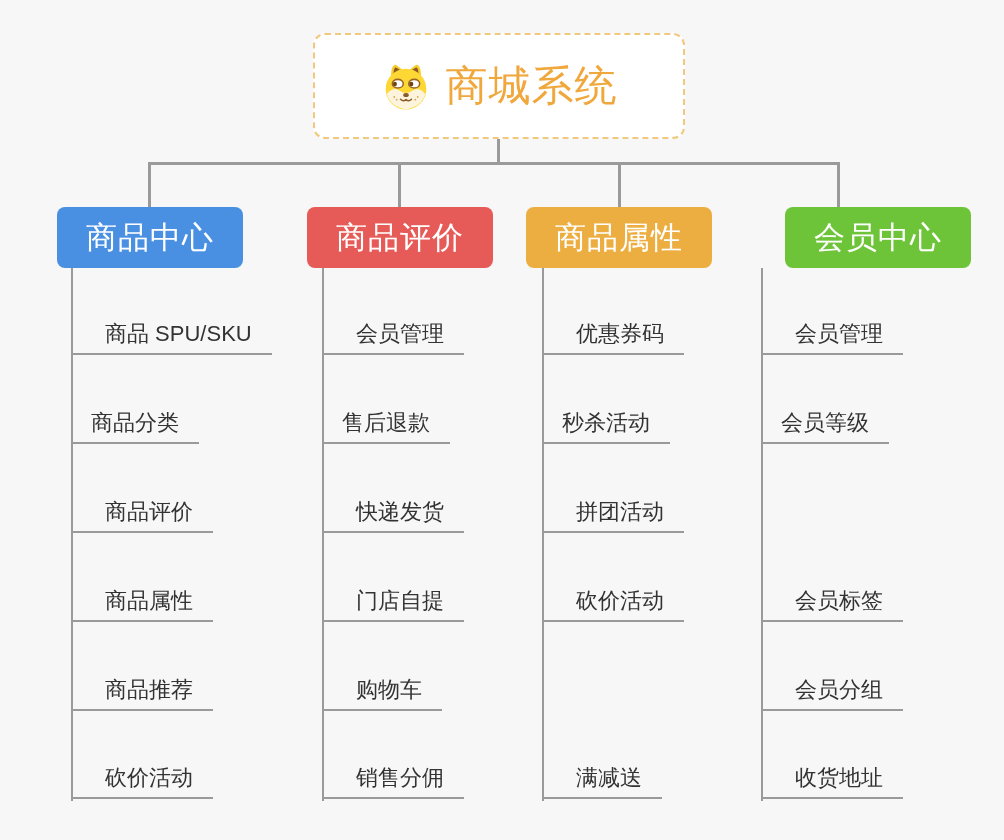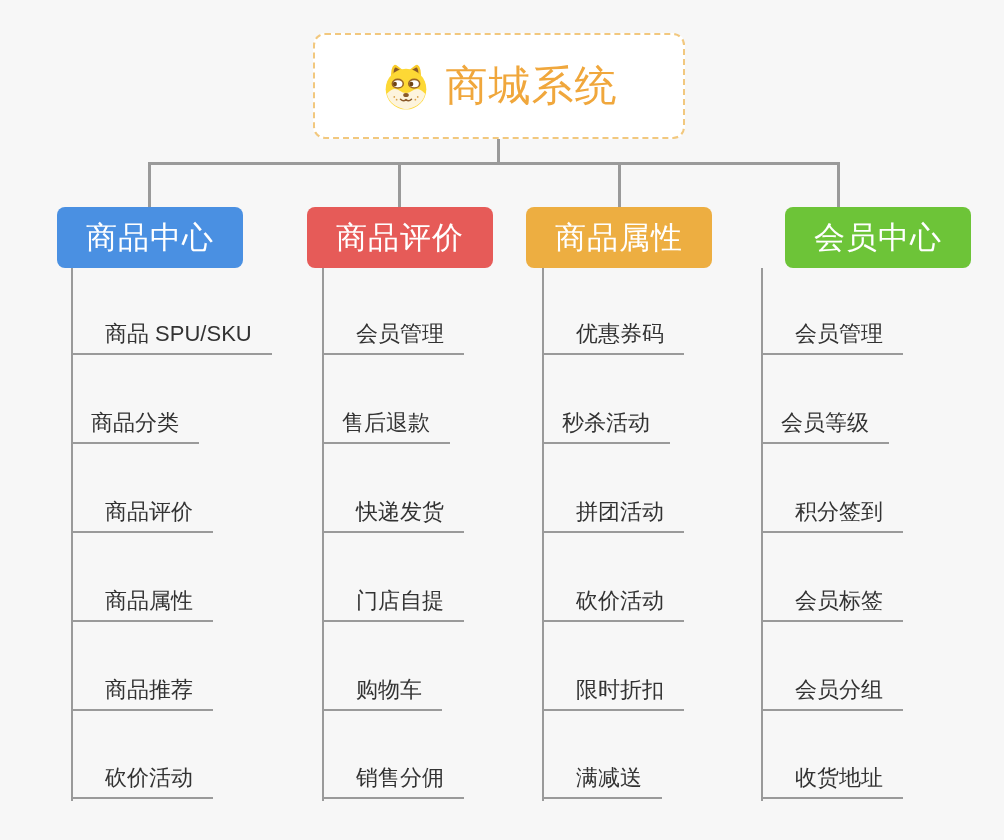--- a/index.html
+++ b/index.html
@@ -114,23 +114,21 @@
   <div class="item c1 r2">快递发货</div>
   <div class="item c1 r1">售后退款</div>
   <div class="item c1 r3">门店自提</div>
   <div class="item c1 r4">购物车</div>
   <div class="item c1 r5">销售分佣</div>
 
   <div class="item c2 r0">优惠券码</div>
   <div class="item c2 r1">秒杀活动</div>
   <div class="item c2 r2">拼团活动</div>
   <div class="item c2 r3">砍价活动</div>
-  <div class="item c2 r4">限时折扣</div>
   <div class="item c2 r5">满减送</div>
 
   <div class="item c3 r0">会员管理</div>
   <div class="item c3 r1">会员等级</div>
-  <div class="item c3 r2">积分签到</div>
   <div class="item c3 r3">会员标签</div>
   <div class="item c3 r4">会员分组</div>
   <div class="item c3 r5">收货地址</div>
 
 </div>
 
 </body></html>

